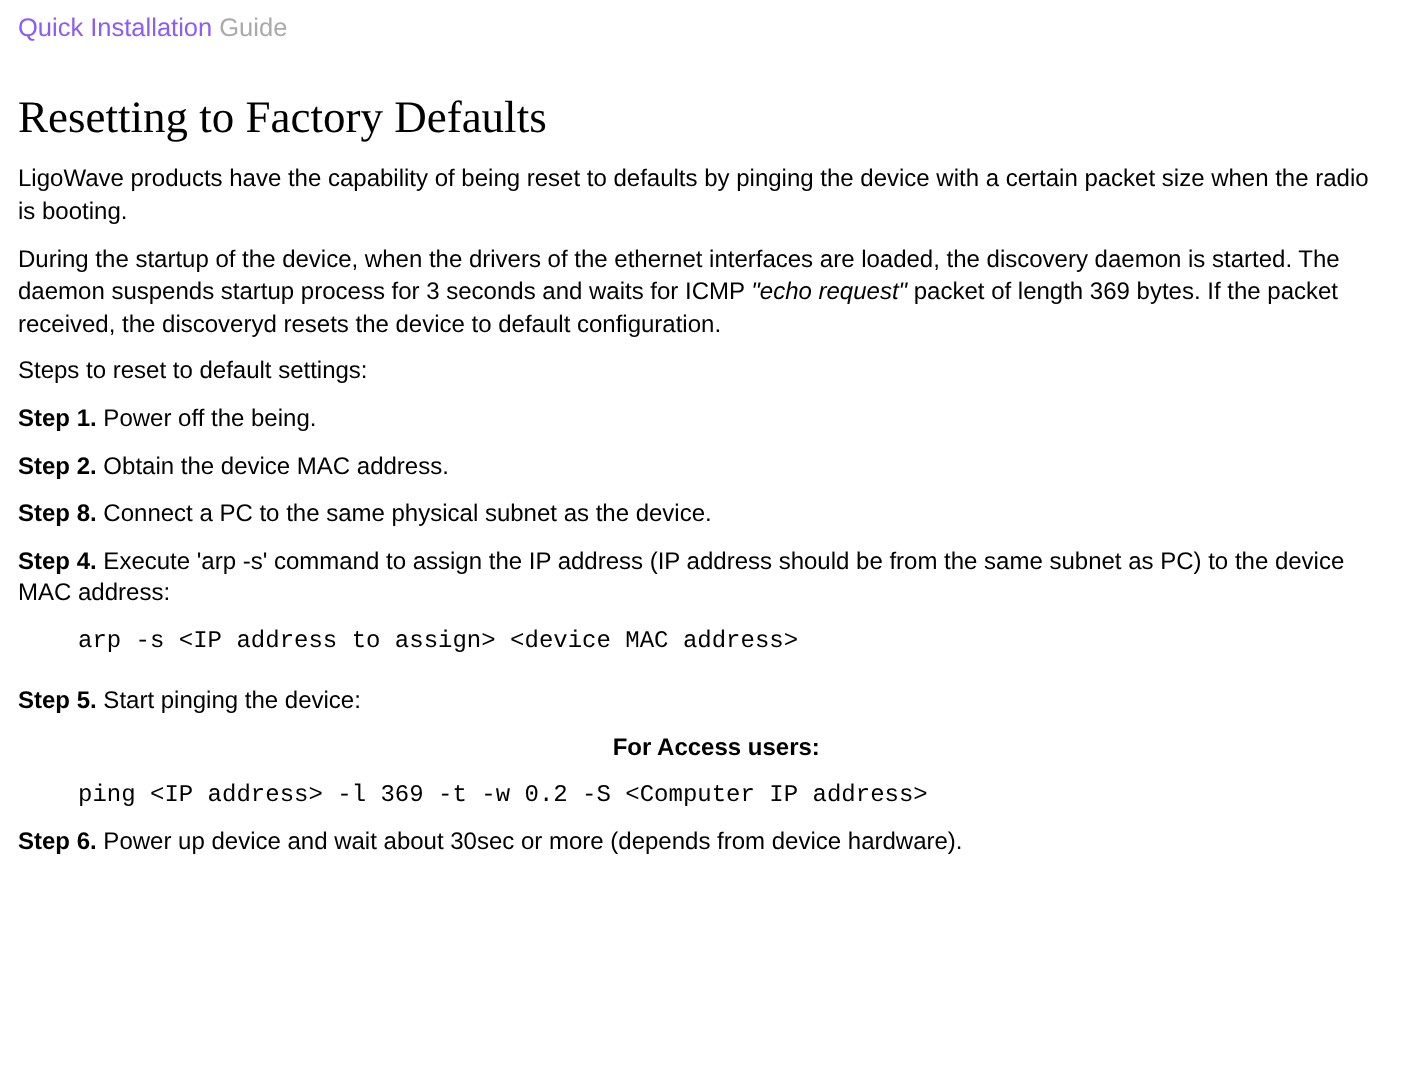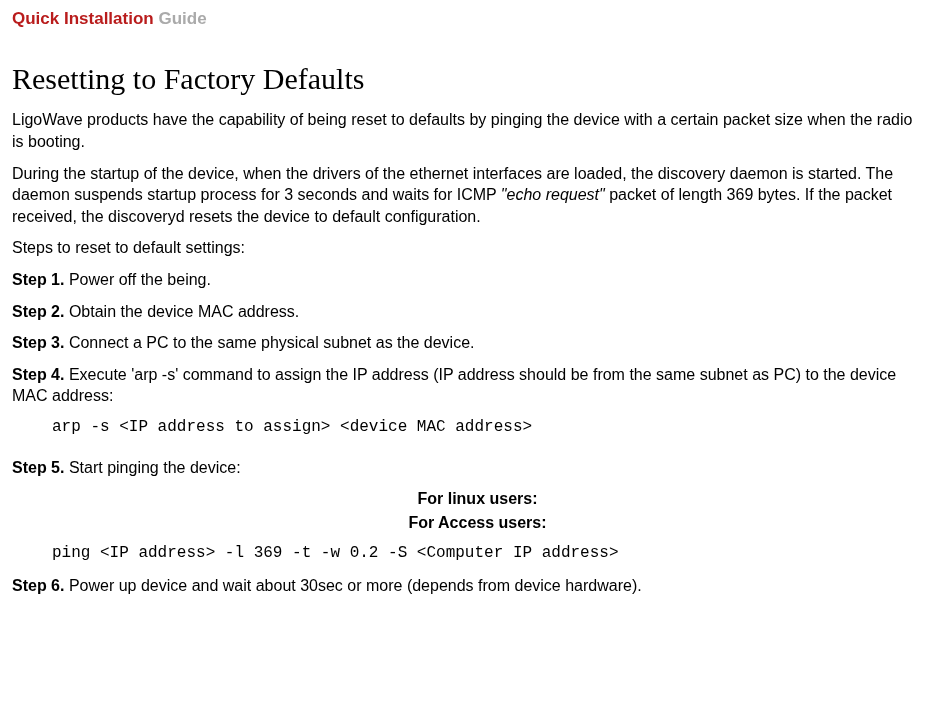--- a/index.html
+++ b/index.html
@@ -14,25 +14,25 @@
     }
     .header {
       display: flex;
       justify-content: space-between;
       align-items: baseline;
       margin-bottom: 28px;
       font-size: 17px;
     }
     .header-left .thin {
       color: #aaa;
-      font-weight: 700;
+      font-weight: 400;
     }
     .header-left .dark {
-      color: #b91c1c;
-      font-weight: 700;
+      color: #8b5cf6;
+      font-weight: 400;
     }
     .header-right .thin {
       color: #aaa;
       font-weight: 300;
     }
     .header-right .dark {
       color: #555;
       font-weight: 400;
     }
     h1 {
@@ -95,35 +95,34 @@
 
 <p class="step-line">
   <span class="bold">Step 1.</span><span> Power off the being.</span>
 </p>
 
 <p class="step-line">
   <span class="bold">Step 2.</span><span> Obtain the device MAC address.</span>
 </p>
 
 <p class="step-line">
-  <span class="bold">Step 3.</span><span> Connect a PC to the same physical subnet as the device.</span>
+  <span class="bold">Step 8.</span><span> Connect a PC to the same physical subnet as the device.</span>
 </p>
 
 <p class="step-line">
   <span class="bold">Step 4.</span><span> Execute 'arp -s' command to assign the IP address (IP address should be from the same subnet as PC) to the device MAC address:</span>
 </p>
 
 <div class="code-block mono">arp -s &lt;IP address to assign&gt; &lt;device MAC address&gt;</div>
 
 <p class="step-line">
   <span class="bold">Step 5.</span><span> Start pinging the device:</span>
 </p>
 
 <div class="indent">
-  <div class="bold sub-heading">For linux users:</div>
 </div>
 
 <div class="indent">
   <div class="bold" style="margin-bottom:10px;">For Access users:</div>
   <div class="mono tight" style="margin-left:20px;">ping &lt;IP address&gt; -l 369 -t -w 0.2 -S &lt;Computer IP address&gt;</div>
 </div>
 
 <p class="step-line">
   <span class="bold">Step 6.</span><span> Power up device and wait about 30sec or more (depends from device hardware).</span>
 </p>

